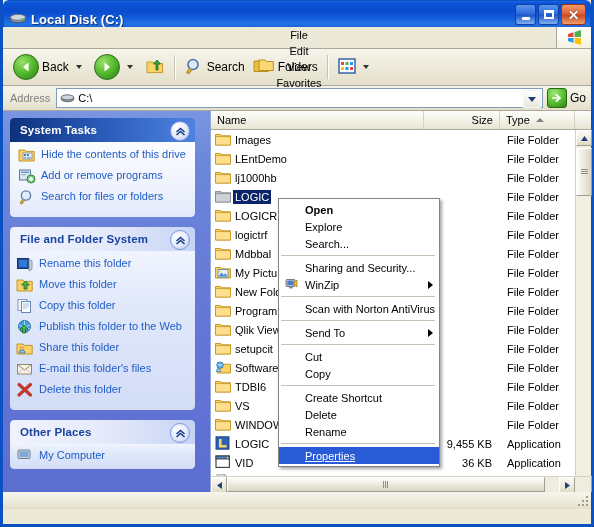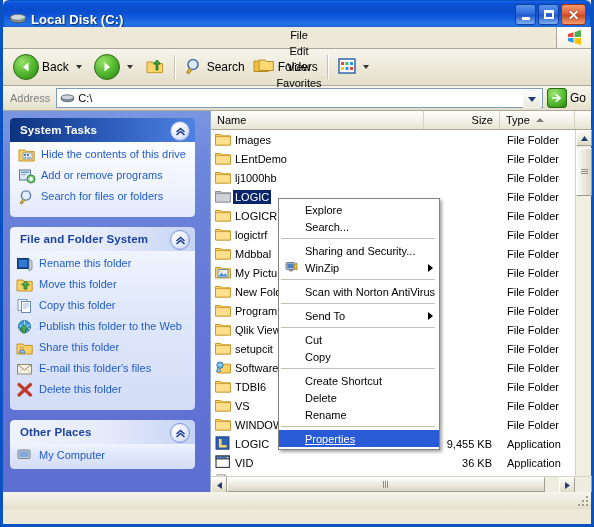--- a/index.html
+++ b/index.html
@@ -786,20 +786,23 @@
         <div style="width:16px;background:#EFEDE0;"></div>
       </div>
     </div>
   </div>
 
   <div class="statusbar">
     <div class="grip-corner"></div>
   </div>
 
   <div class="ctxmenu" id="ctxmenu">
+      <div class="ctxitem bold">
+        <span>Open</span>
+      </div>
       <div class="ctxitem">
         <span>Explore</span>
       </div>
       <div class="ctxitem">
         <span>Search...</span>
       </div>
       <div class="ctxsep"></div>
       <div class="ctxitem">
         <span>Sharing and Security...</span>
       </div>

